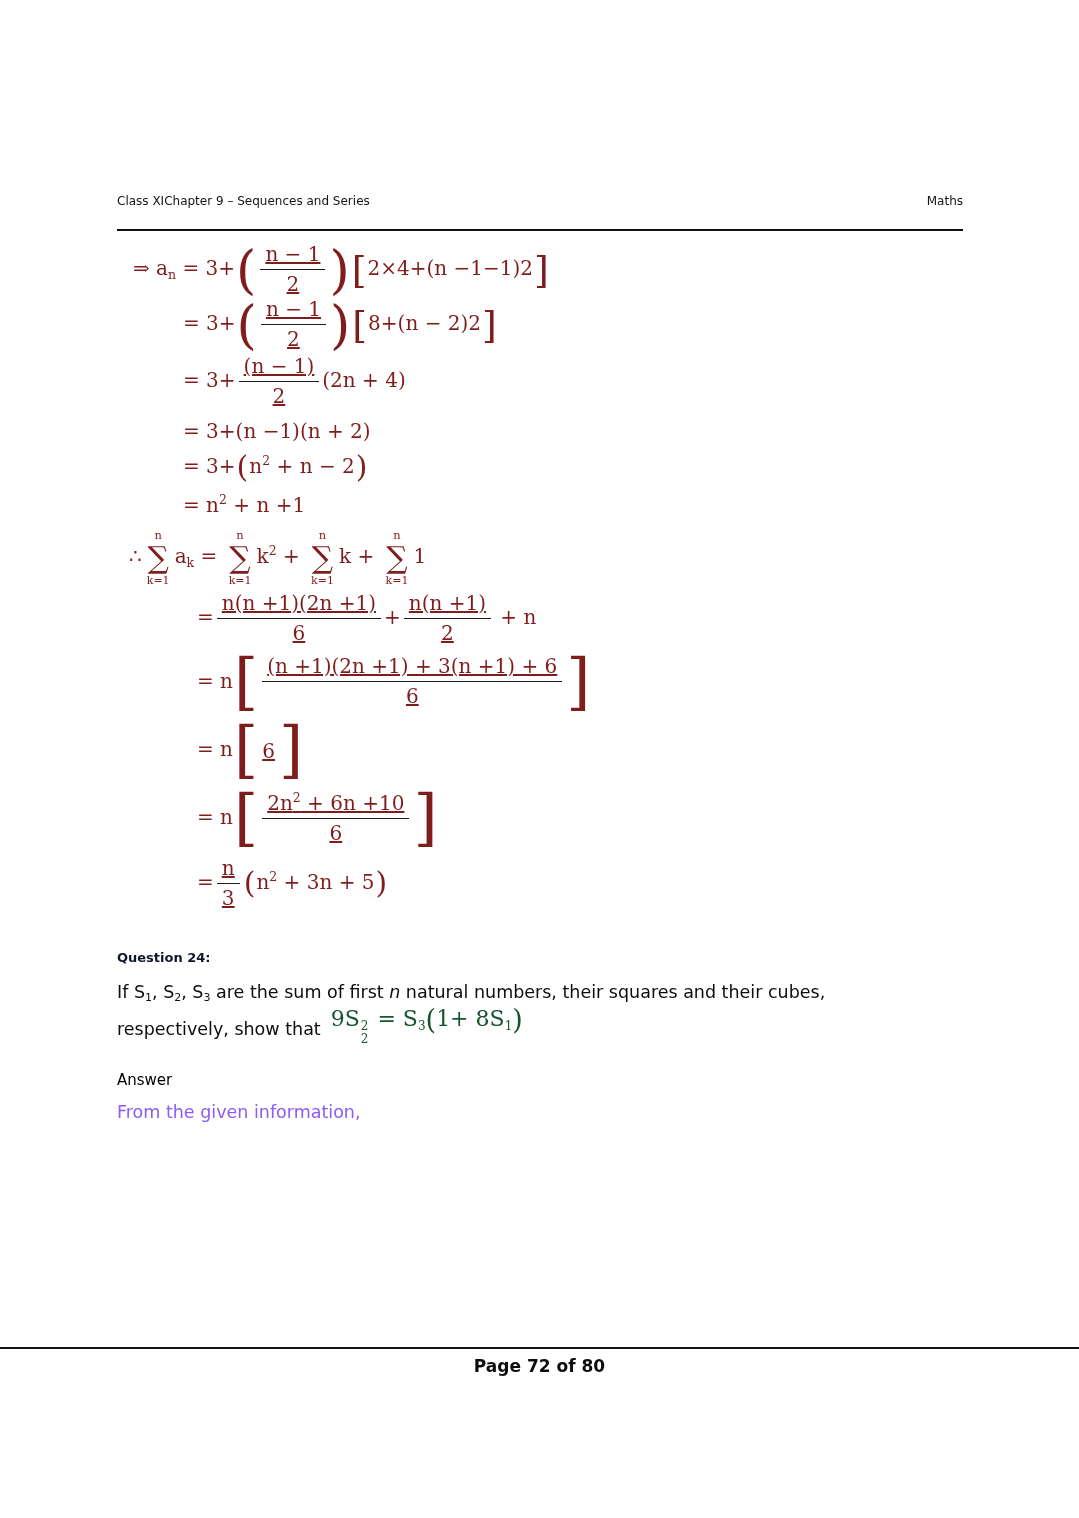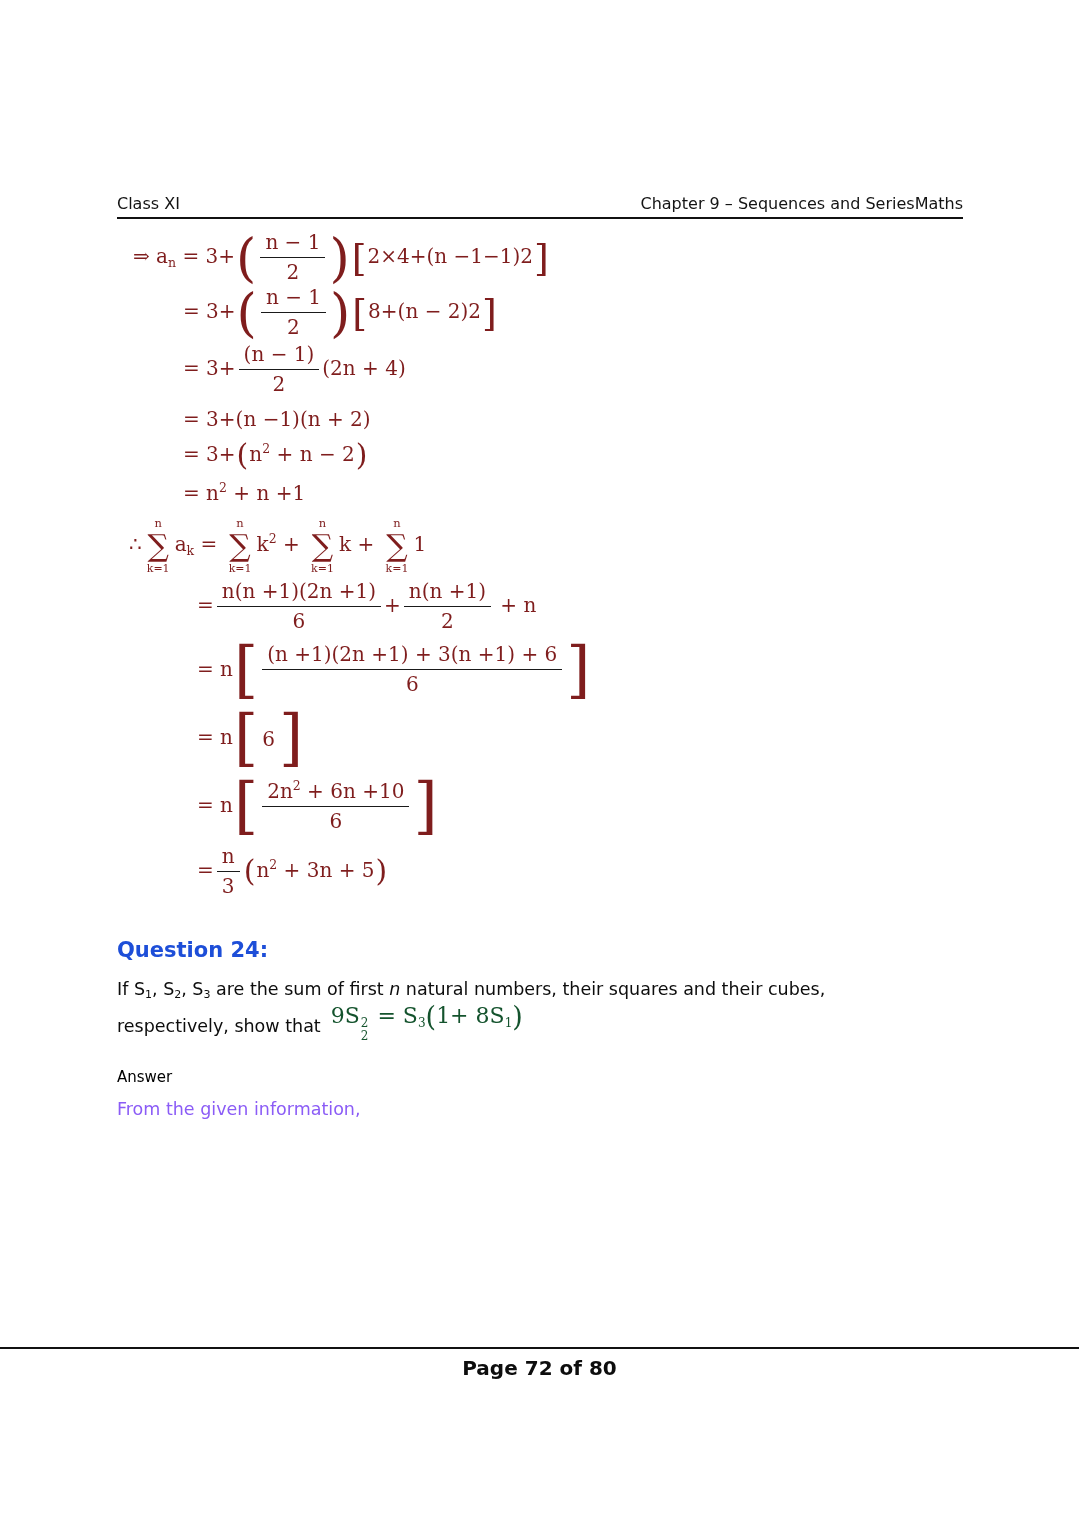--- a/index.html
+++ b/index.html
@@ -1,63 +1,63 @@
 <!DOCTYPE html>
 <html><head>
 <meta charset="utf-8">
 <style>
   html,body{margin:0;padding:0;background:#ffffff;}
   .page{position:relative;width:1079px;height:1518px;background:#fff;overflow:hidden;
         font-family:"DejaVu Sans","Liberation Sans",sans-serif;color:#111;}
   .content{padding:194px 116px 0 117px;}
 
   
-  .hdr{display:flex;align-items:flex-end;border-bottom:2.5px solid #111;padding-bottom:4px;font-size:16px;color:#141414;}
+  .hdr{display:flex;align-items:flex-end;border-bottom:2.5px solid #111;padding-bottom:21px;font-size:12px;color:#141414;}
   .hdr .hl{white-space:nowrap;}
-  .hdr .hc{flex:1;text-align:right;white-space:nowrap;}
+  .hdr .hc{flex:1;text-align:left;white-space:nowrap;}
   .hdr .hr{white-space:nowrap;}
 
   
   .eqs{margin-top:12px;font-family:"DejaVu Serif","Liberation Serif",serif;color:#7f1d1d;}
   .eq{font-size:20px;white-space:nowrap;line-height:1.15;}
   .eq .tx{display:inline;}
   .spp{font-size:12.5px;vertical-align:8px;}
   .sbb{font-size:12.5px;vertical-align:-4px;}
-  .fr{display:inline-flex;flex-direction:column;align-items:center;vertical-align:middle;margin:0 3px;text-align:center;}
+  .fr{display:inline-flex;flex-direction:column;align-items:center;vertical-align:middle;margin:0 3px;text-align:center;text-decoration:underline;}
   .fr .nu{border-bottom:1.5px solid #1a1a1a;padding:0 5px 3px;}
   .fr .de{padding-top:3px;}
   .d{display:inline-block;vertical-align:middle;line-height:1;margin:0 1px;font-weight:400;}
   .d56{font-size:52px;}
   .d40{font-size:38px;}
   .d64{font-size:62px;font-weight:300;}
   .d30{font-size:30px;}
   .sum{display:inline-flex;flex-direction:column;align-items:center;vertical-align:middle;line-height:1;margin:0 5px;}
   .sum .st{font-size:11.5px;margin-bottom:1px;}
   .sum .sg{font-size:30px;line-height:1;}
   .sum .smb{font-size:11px;margin-top:2px;}
 
   
-  .qhead{margin-top:40px;font-size:21px;font-weight:bold;color:#1d4ed8;}
+  .qhead{margin-top:40px;font-size:13px;font-weight:bold;color:#0f172a;}
   .qtext{margin-top:16px;font-size:17.5px;color:#0d0d0d;line-height:1.35;}
   .qsub{font-size:11px;vertical-align:-3px;}
   .itn{font-style:italic;}
   .qline2{margin-top:10px;font-size:17.5px;color:#0d0d0d;}
   .imath{font-family:"DejaVu Serif","Liberation Serif",serif;font-size:22px;color:#14532d;
          position:relative;top:-9px;margin-left:10px;white-space:nowrap;}
   .ss{display:inline-flex;flex-direction:column;align-items:flex-start;font-size:12px;line-height:1.05;
       vertical-align:-4px;margin:0 2px 0 1px;}
   .isub{font-size:12px;vertical-align:-4px;}
   .ip{font-size:27px;vertical-align:-3px;display:inline-block;line-height:1;}
   .ans{margin-top:16px;font-size:15px;color:#000000;}
   .body-line{margin-top:13px;font-size:17.5px;color:#8b5cf6;}
 
   
   .footer-rule{position:absolute;left:0;right:0;top:1347px;border-top:2.5px solid #111;height:0;}
   .footer-text{position:absolute;top:1356px;left:0;width:100%;text-align:center;
-               font-size:20px;font-weight:bold;color:#0d0d0d;}
+               font-size:17px;font-weight:bold;color:#0d0d0d;}
 </style>
 </head>
 <body>
 
 <div class="page">
   <div class="content">
 
     <div class="hdr">
       <span class="hl">Class XI</span>
       <span class="hc">Chapter 9 – Sequences and Series</span>

